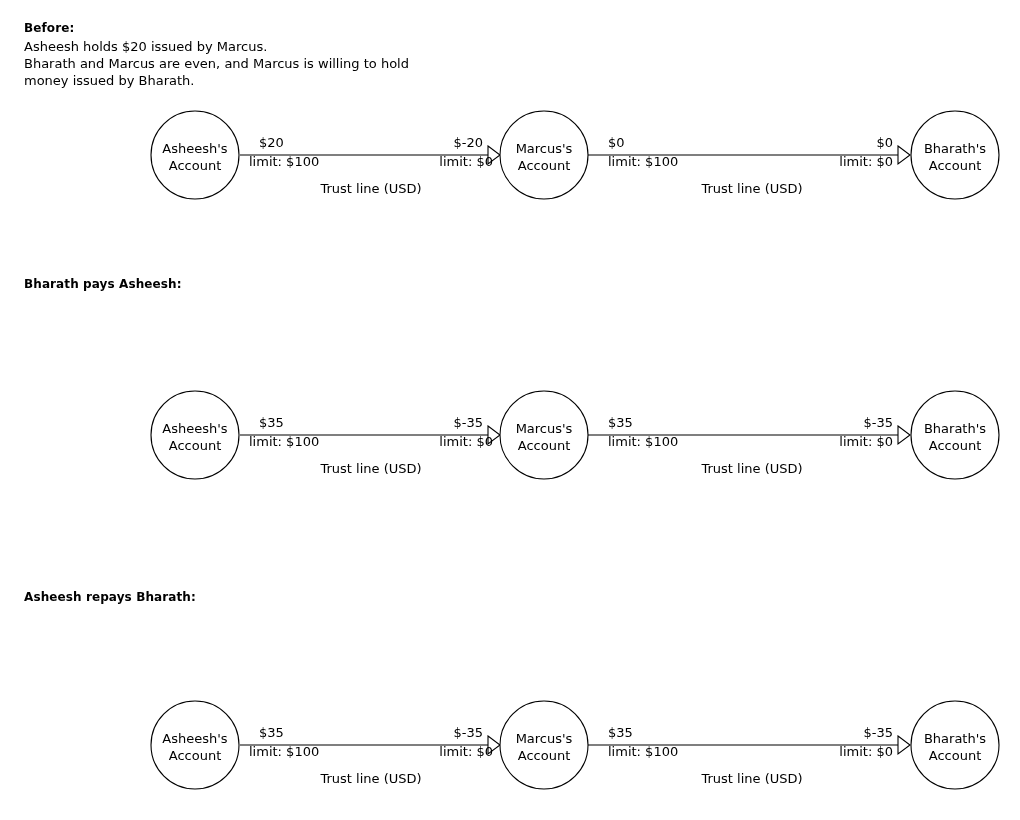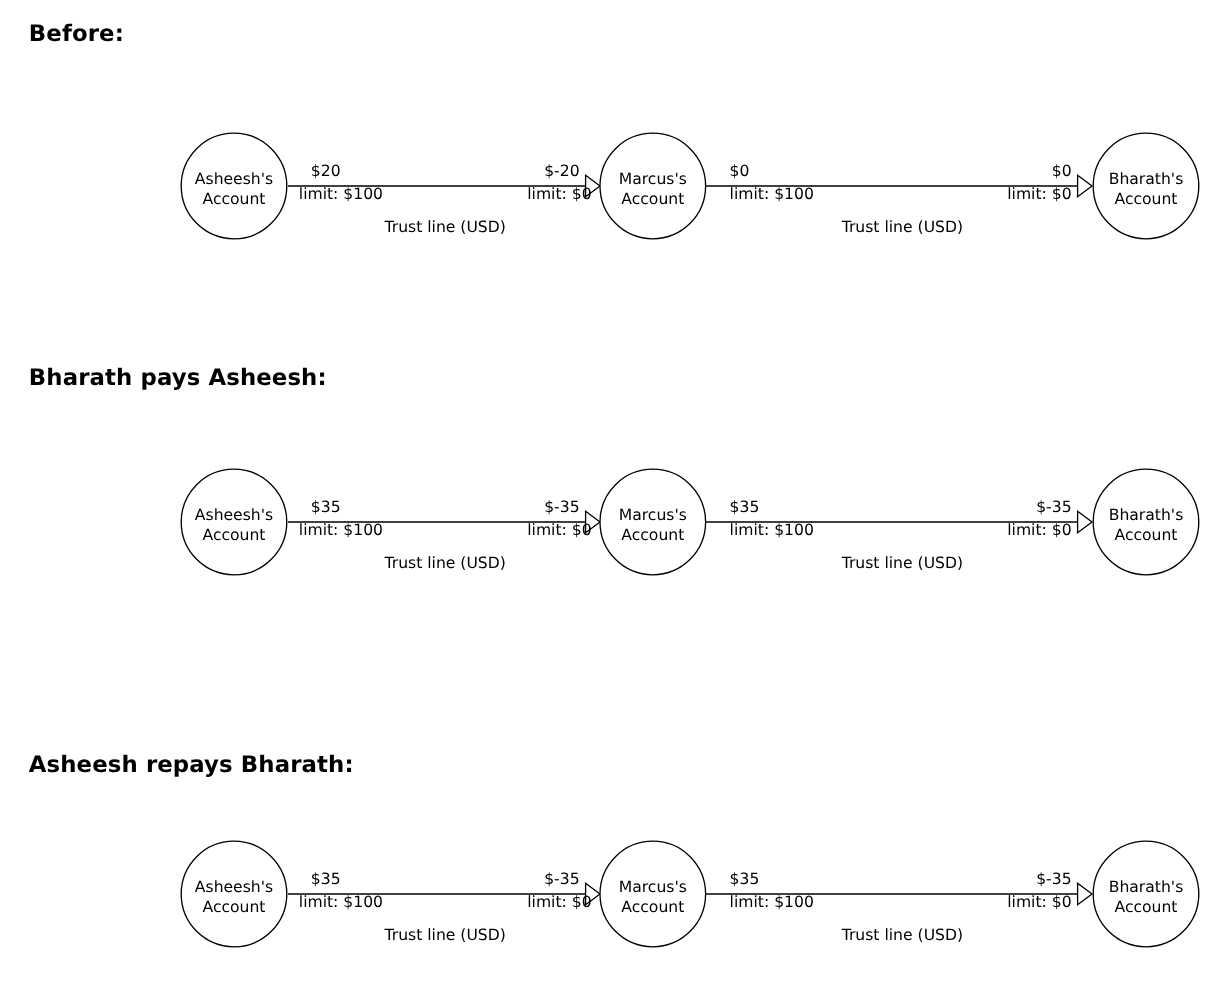--- a/index.html
+++ b/index.html
@@ -17,21 +17,21 @@
     overflow: hidden;
   }
 
   
   .section {
     position: absolute;
     left: 24px;
     width: 560px;
   }
   .section-title {
-    font-size: 19px;
+    font-size: 12px;
     font-weight: bold;
     line-height: 17px;
     letter-spacing: 0.1px;
     margin: 0 0 1px 0;
     white-space: pre;
   }
   .section-body {
     font-size: 13px;
     font-weight: normal;
     line-height: 17.2px;
@@ -83,20 +83,23 @@
     stroke: #000000;
     stroke-width: 1.1;
     stroke-linejoin: miter;
   }
 </style>
 </head>
 <body>
 
 <div class="section" style="top:20px;">
   <p class="section-title">Before:</p>
+  <p class="section-body">Asheesh holds $20 issued by Marcus.
+Bharath and Marcus are even, and Marcus is willing to hold
+money issued by Bharath.</p>
 </div>
 
 <div class="row" style="top:100px;">
   <svg width="1020" height="120" viewBox="0 0 1020 120" xmlns="http://www.w3.org/2000/svg">
 
     <g>
       <line class="edge" x1="240" y1="55" x2="489" y2="55"></line>
       <polygon class="arrowhead" points="488,46 500,55 488,64"></polygon>
       <text class="edge-amount anchor-start" x="259" y="47">$20</text>
       <text class="edge-limit anchor-start" x="249" y="66">limit: $100</text>
@@ -126,21 +129,21 @@
       <text class="node-label" x="544" y="70">Account</text>
     </g>
     <g>
       <circle class="node" cx="955" cy="55" r="44"></circle>
       <text class="node-label" x="955" y="53">Bharath's</text>
       <text class="node-label" x="955" y="70">Account</text>
     </g>
   </svg>
 </div>
 
-<div class="section" style="top:307px;">
+<div class="section" style="top:276px;">
   <p class="section-title">Bharath pays Asheesh:</p>
 </div>
 
 <div class="row" style="top:380px;">
   <svg width="1020" height="120" viewBox="0 0 1020 120" xmlns="http://www.w3.org/2000/svg">
     <g>
       <line class="edge" x1="240" y1="55" x2="489" y2="55"></line>
       <polygon class="arrowhead" points="488,46 500,55 488,64"></polygon>
       <text class="edge-amount anchor-start" x="259" y="47">$35</text>
       <text class="edge-limit anchor-start" x="249" y="66">limit: $100</text>
@@ -168,21 +171,21 @@
       <text class="node-label" x="544" y="70">Account</text>
     </g>
     <g>
       <circle class="node" cx="955" cy="55" r="44"></circle>
       <text class="node-label" x="955" y="53">Bharath's</text>
       <text class="node-label" x="955" y="70">Account</text>
     </g>
   </svg>
 </div>
 
-<div class="section" style="top:629px;">
+<div class="section" style="top:589px;">
   <p class="section-title">Asheesh repays Bharath:</p>
 </div>
 
 <div class="row" style="top:690px;">
   <svg width="1020" height="120" viewBox="0 0 1020 120" xmlns="http://www.w3.org/2000/svg">
     <g>
       <line class="edge" x1="240" y1="55" x2="489" y2="55"></line>
       <polygon class="arrowhead" points="488,46 500,55 488,64"></polygon>
       <text class="edge-amount anchor-start" x="259" y="47">$35</text>
       <text class="edge-limit anchor-start" x="249" y="66">limit: $100</text>

